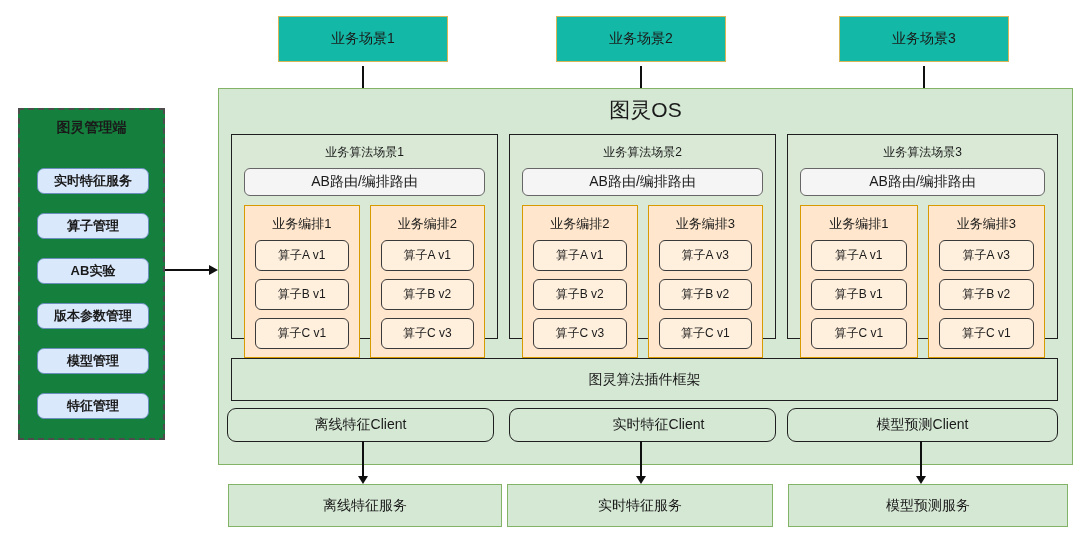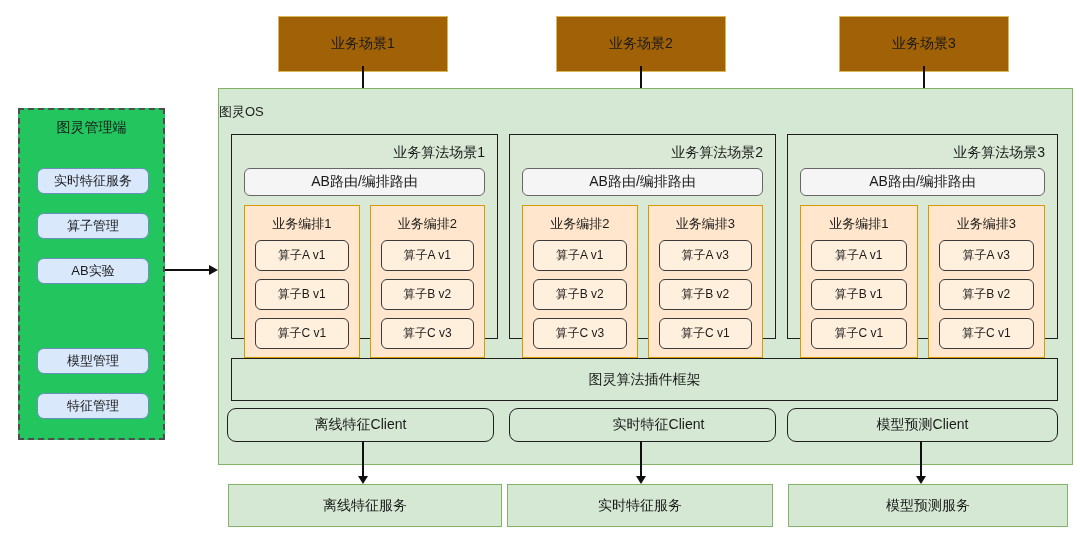--- a/index.html
+++ b/index.html
@@ -7,42 +7,42 @@
   .canvas {
     position: relative; width: 1080px; height: 543px; background: #ffffff;
     font-family: "Liberation Sans", "DejaVu Sans", sans-serif; color: #1a1a1a;
     overflow: hidden;
   }
   .abs { position: absolute; }
   .cbox { display: flex; align-items: center; justify-content: center; text-align: center; }
 
   
   .admin-panel { left: 18px; top: 108px; width: 147px; height: 332px;
-    border: 2px dashed #4d4d4d; background: #22c55e; }
+    border: 2px dashed #4d4d4d; background: #15803d; font-weight: bold; }
   .admin-title { position: absolute; left: 0; right: 0; top: 9px; text-align: center; font-size: 14px; }
   .admin-item { position: absolute; left: 17px; width: 112px; height: 26px;
     background: #dae8fc; border: 1px solid #6c8ebf; border-radius: 7px; font-size: 13px; }
 
   
-  .top-box { top: 16px; width: 170px; height: 56px;
-    background: #a16207; border: 1px solid #d6b656; font-size: 14px; }
+  .top-box { top: 16px; width: 170px; height: 46px;
+    background: #14b8a6; border: 1px solid #d6b656; font-size: 14px; }
 
   
   .os-container { left: 218px; top: 88px; width: 855px; height: 377px;
     background: #d5e8d4; border: 1px solid #82b366; }
-  .os-title { position: absolute; left: 0; right: 0; top: 14px; font-size: 13px; }
+  .os-title { position: absolute; left: 0; right: 0; top: 7px; text-align: center; font-size: 21px; }
 
   
   .scene { position: absolute; top: 45px; height: 205px;
     background: #d9e9d6; border: 1.5px solid #1f1f1f;
     display: flex; flex-direction: column; padding: 6px 12px 10px; }
   .scene.s1 { left: 12px; width: 267px; }
   .scene.s2 { left: 290px; width: 267px; }
   .scene.s3 { left: 568px; width: 271px; }
-  .scene-title { line-height: 22px; text-align: right; font-size: 14px; }
+  .scene-title { line-height: 22px; text-align: center; font-size: 12px; }
   .router { margin-top: 5px; height: 28px; flex: 0 0 28px;
     background: #f5f5f5; border: 1px solid #666; border-radius: 6px; font-size: 14px; }
   .orch-row { margin-top: 9px; flex: 1; display: flex; gap: 10px; }
   .orch { flex: 1; background: #ffe6cc; border: 1px solid #d79b00;
     display: flex; flex-direction: column; padding: 8px 10px; }
   .orch-title { line-height: 20px; text-align: center; font-size: 13px; }
   .ops { margin-top: 6px; display: flex; flex-direction: column; gap: 8px; }
   .op { height: 31px; background: #fff0de; border: 1px solid #3a3a3a; border-radius: 6px; font-size: 12px; }
 
   
@@ -74,20 +74,21 @@
 </head>
 <body>
 
 <div class="canvas">
 
   <div class="abs admin-panel">
     <div class="admin-title">图灵管理端</div>
     <div class="cbox admin-item" style="top:58px">实时特征服务</div>
     <div class="cbox admin-item" style="top:103px">算子管理</div>
     <div class="cbox admin-item" style="top:148px">AB实验</div>
+    <div class="cbox admin-item" style="top:193px">版本参数管理</div>
     <div class="cbox admin-item" style="top:238px">模型管理</div>
     <div class="cbox admin-item" style="top:283px">特征管理</div>
   </div>
 
   <div class="hline" style="left:165px; top:269px; width:45px"></div>
   <div class="head-right" style="left:209px; top:265px"></div>
 
   <div class="abs cbox top-box" style="left:278px">业务场景1</div>
   <div class="abs cbox top-box" style="left:556px">业务场景2</div>
   <div class="abs cbox top-box" style="left:839px">业务场景3</div>

